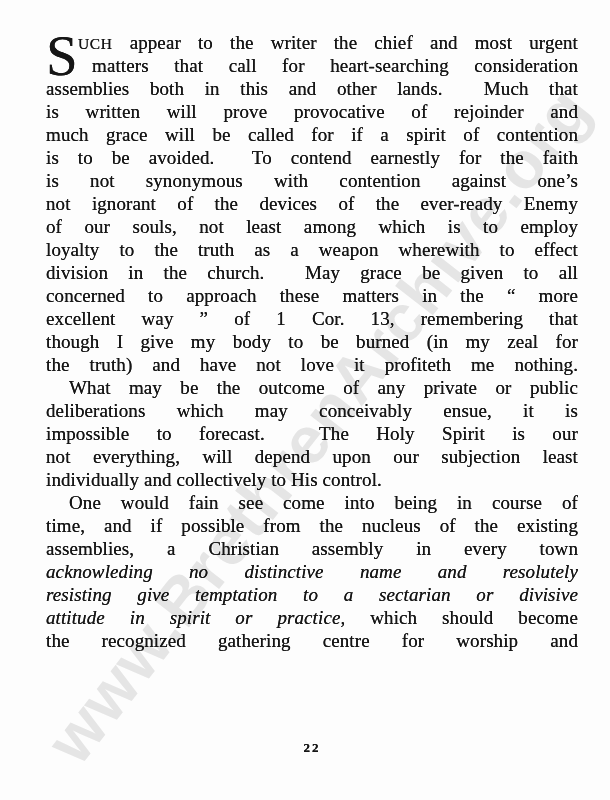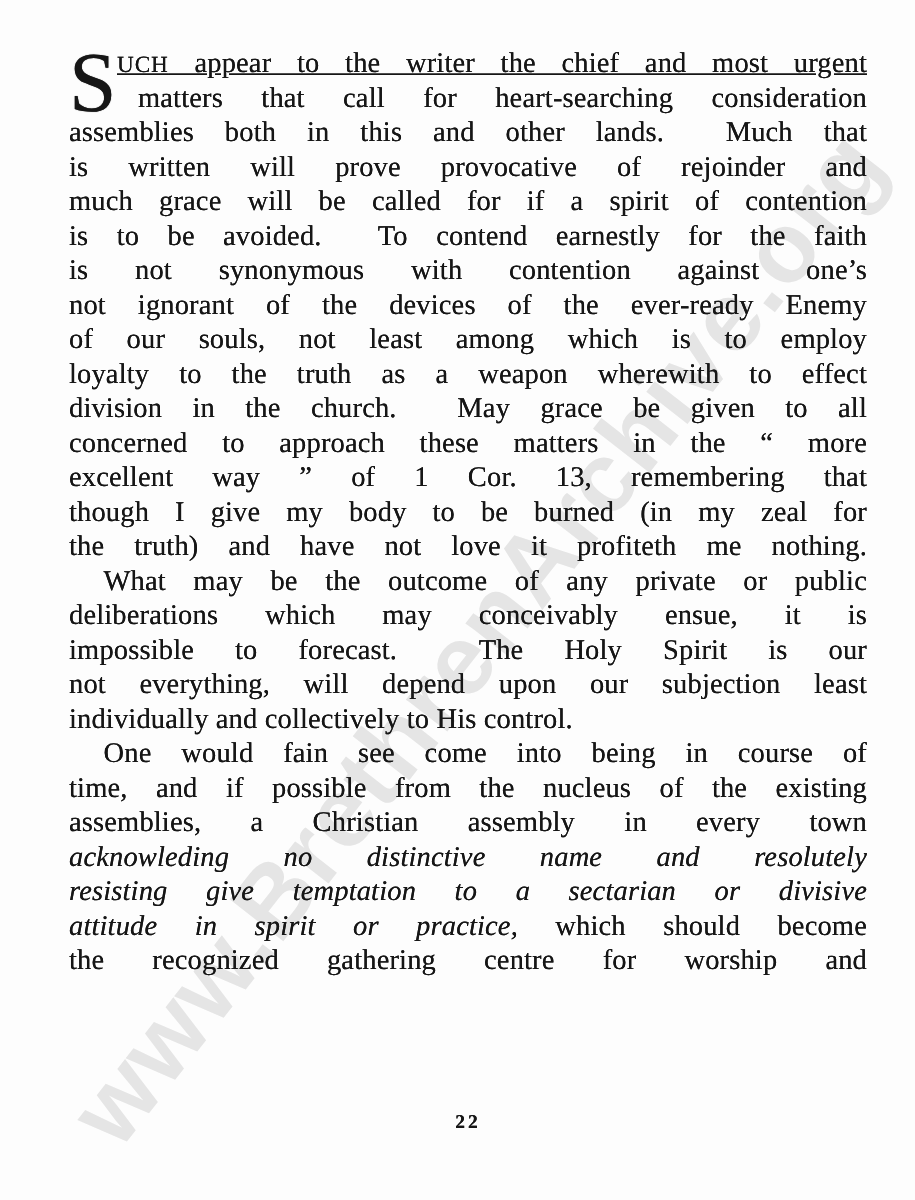--- a/index.html
+++ b/index.html
@@ -43,21 +43,21 @@
   .line {
     font-size: 19px;
     line-height: 23px;
     height: 23px;
     text-align: justify;
     text-align-last: justify;
     letter-spacing: 0.1px;
     text-shadow: 0 0 0.35px currentColor;
     white-space: nowrap;
   }
-  .line.l1 { padding-left: 32px; text-decoration: underline; }
+  .line.l1 { padding-left: 32px; }
   .line.l2 { padding-left: 46px; }
   .line.ind { padding-left: 23px; }
   .line.last { text-align-last: left; }
   .line span.it { font-style: italic; }
   .line span.sc { font-size: 15.5px; letter-spacing: 0.6px; }
   .dropcap {
     position: absolute;
     left: 46px;
     top: 27px;
     z-index: 2;

